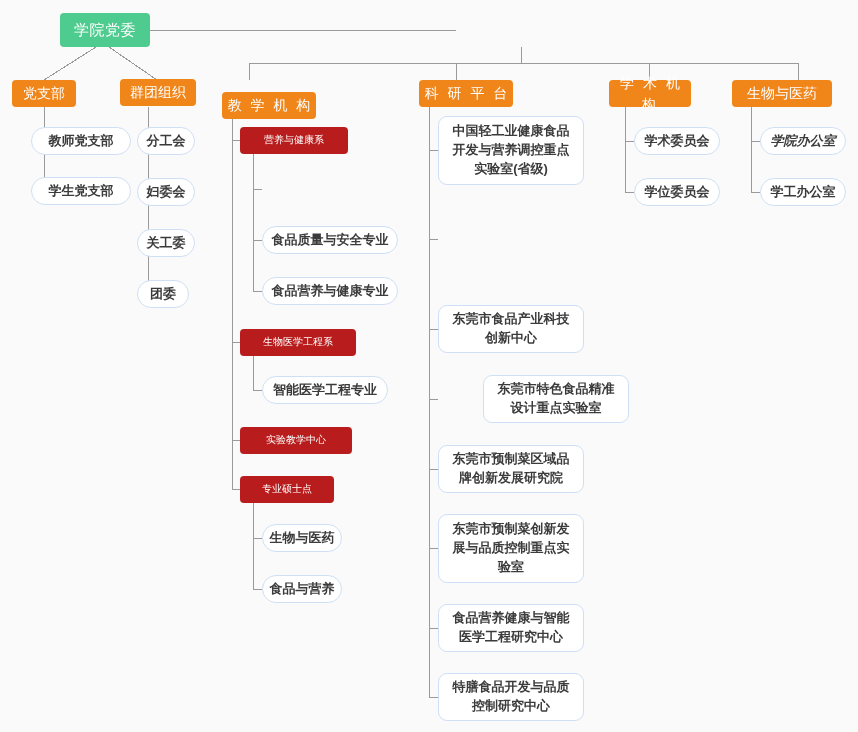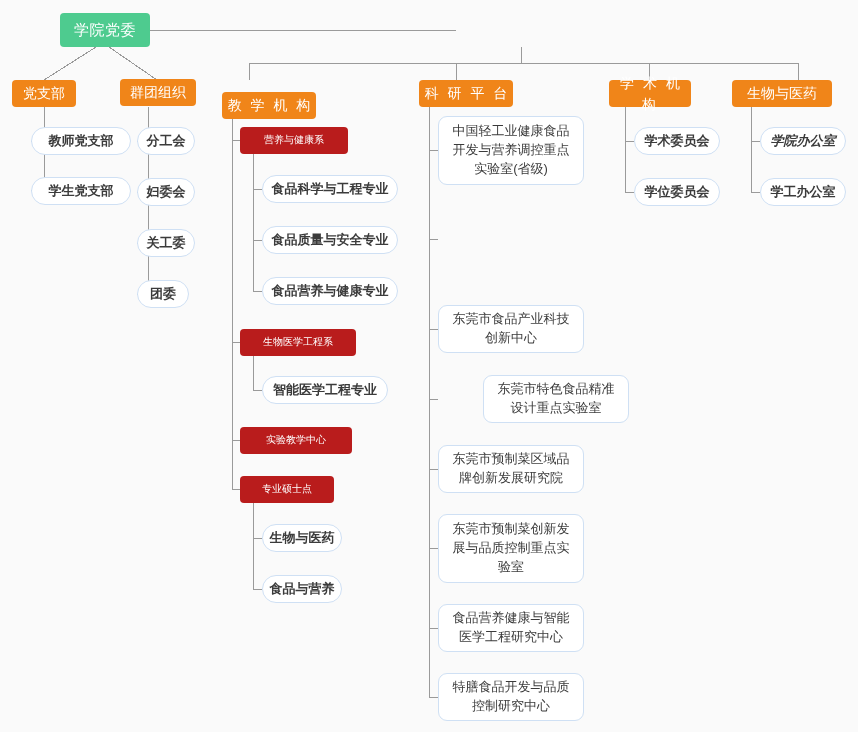--- a/index.html
+++ b/index.html
@@ -63,21 +63,21 @@
     font-size: 13px;
     font-weight: bold;
   }
   
   .n-box {
     background: #ffffff;
     color: #3b3b3b;
     border: 1px solid #cfe0f4;
     border-radius: 9px;
     font-size: 13px;
-    font-weight: normal;
+    font-weight: bold;
     padding: 4px 8px;
   }
 </style>
 </head>
 <body>
 
 <div id="canvas">
 
   <svg class="links">
     <g stroke="#9a9a9a" stroke-width="1" fill="none" shape-rendering="crispEdges">
@@ -159,21 +159,20 @@
 
   <div class="node n-white" style="left:31px; top:127px; width:100px; height:28px;">教师党支部</div>
   <div class="node n-white" style="left:31px; top:177px; width:100px; height:28px;">学生党支部</div>
 
   <div class="node n-white" style="left:137px; top:127px; width:58px; height:28px;">分工会</div>
   <div class="node n-white" style="left:137px; top:178px; width:58px; height:28px;">妇委会</div>
   <div class="node n-white" style="left:137px; top:229px; width:58px; height:28px;">关工委</div>
   <div class="node n-white" style="left:137px; top:280px; width:52px; height:28px;">团委</div>
 
   <div class="node n-blue" style="left:240px; top:127px; width:108px; height:27px;">营养与健康系</div>
-  <div class="node n-white" style="left:262px; top:175px; width:136px; height:28px;">食品科学与工程专业</div>
   <div class="node n-white" style="left:262px; top:226px; width:136px; height:28px;">食品质量与安全专业</div>
   <div class="node n-white" style="left:262px; top:277px; width:136px; height:28px;">食品营养与健康专业</div>
 
   <div class="node n-blue" style="left:240px; top:329px; width:116px; height:27px;">生物医学工程系</div>
   <div class="node n-white" style="left:262px; top:376px; width:126px; height:28px;">智能医学工程专业</div>
 
   <div class="node n-blue" style="left:240px; top:476px; width:94px; height:27px;">专业硕士点</div>
 
   <div class="node n-blue" style="left:240px; top:427px; width:112px; height:27px;">实验教学中心</div>
   <div class="node n-white" style="left:262px; top:524px; width:80px; height:28px;">生物与医药</div>

